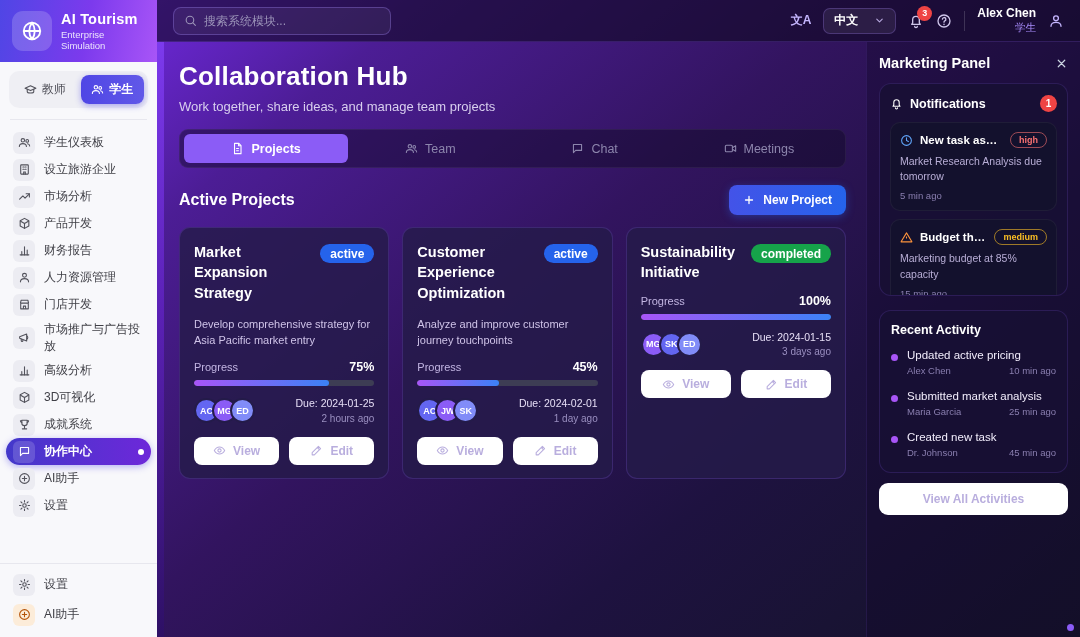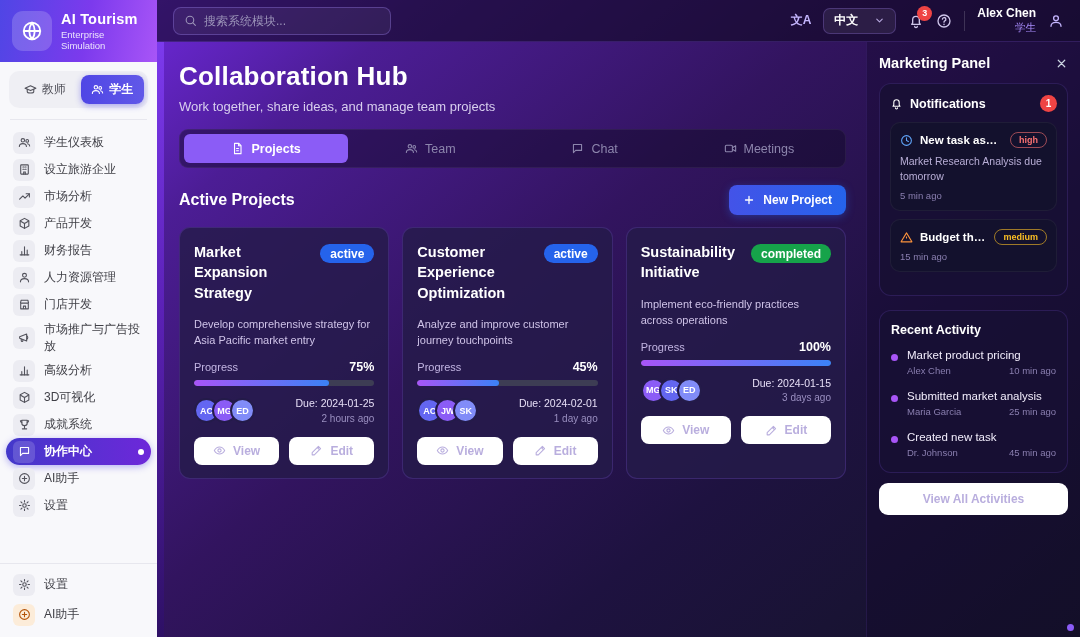--- a/index.html
+++ b/index.html
@@ -671,21 +671,20 @@
                 <span>Edit</span>
               </button>
             </div>
           </div>
 
           <div class="card">
             <div class="card-head">
               <div class="card-title">Sustainability Initiative</div>
               <span class="badge completed">completed</span>
             </div>
-            <div class="card-desc">Implement eco-friendly practices across operations</div>
             <div class="progress-row">
               <span class="progress-label">Progress</span>
               <span class="progress-value">100%</span>
             </div>
             <div class="bar">
               <div class="bar-fill" style="width: 100%;"></div>
             </div>
             <div class="meta-row">
               <div class="avatars">
                 <span class="avatar av-1">MG</span>
@@ -748,32 +747,33 @@
           </div>
 
           <div class="notif-item">
             <div class="notif-top">
               <svg class="ic-orange">
                   <use href="#i-warning"></use>
                 </svg>
               <span class="notif-item-title">Budget threshol...</span>
               <span class="pill medium">medium</span>
             </div>
+            <div class="notif-desc">Marketing budget at 85% capacity</div>
             <div class="notif-time">15 min ago</div>
           </div>
 
         </div>
 
         <div class="panel-card recent-card">
           <div class="recent-title">Recent Activity</div>
 
           <div class="recent-item">
             <span class="rdot"></span>
             <div class="recent-body">
-              <div class="recent-item-title">Market product pricing</div>
+              <div class="recent-item-title">Updated active pricing</div>
               <div class="recent-meta">
                 <span>Alex Chen</span>
                 <span>10 min ago</span>
               </div>
             </div>
           </div>
 
           <div class="recent-item">
             <span class="rdot"></span>
             <div class="recent-body">

